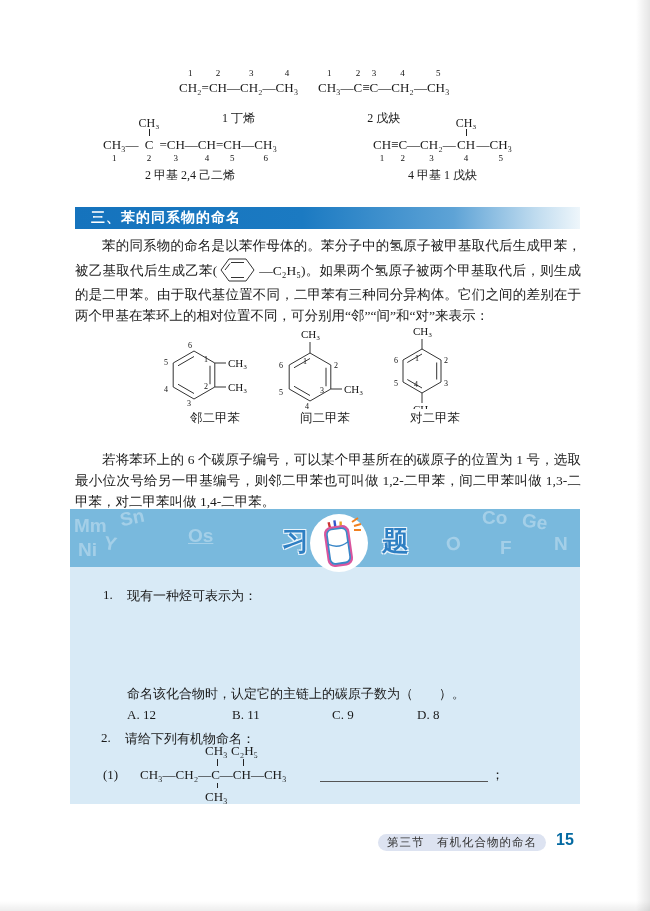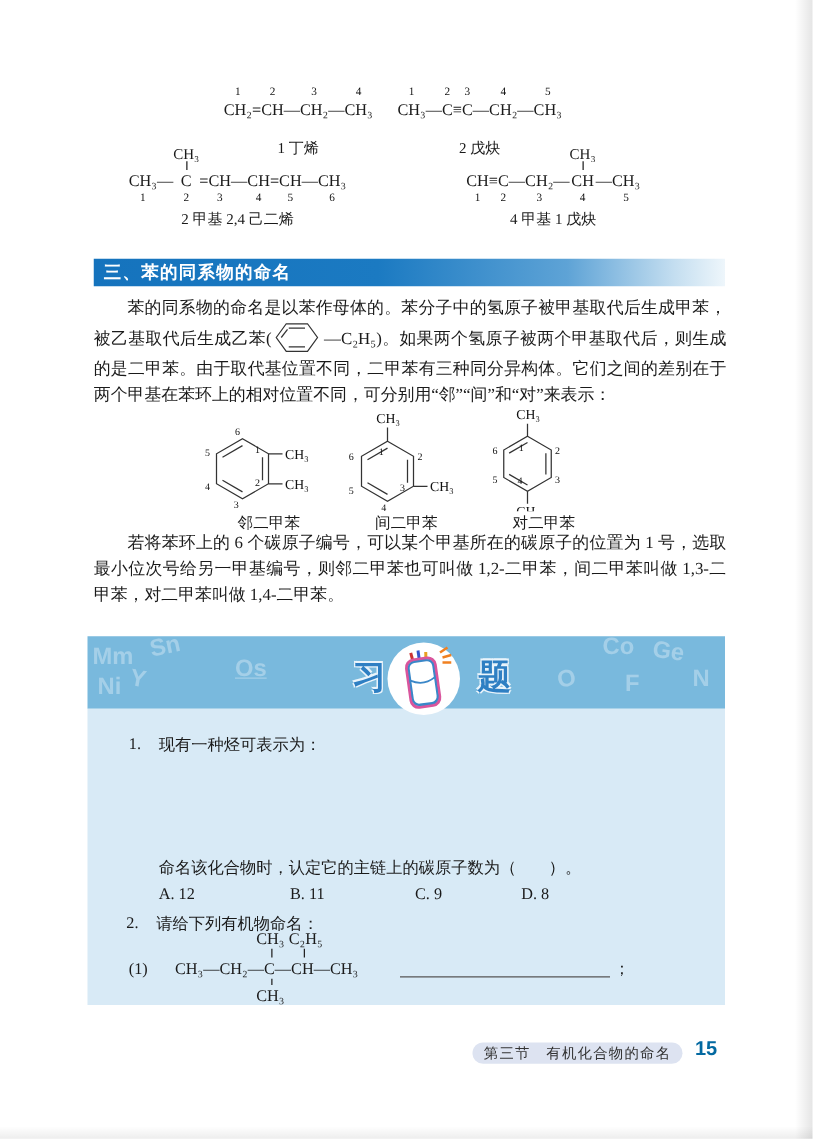--- a/index.html
+++ b/index.html
@@ -26,27 +26,27 @@
   .cs-zb{height:11px;}
   .cs-num{font-size:9px;line-height:11px;color:#111;}
   .cs-sub{font-size:12px;line-height:12px;}
   .cs-bar{width:1px;height:7px;background:#222;display:block;}
   .cs-caption{font-size:12px;margin-top:3px;white-space:nowrap;}
 
   
   .sec-bar{position:absolute;left:75px;top:207px;width:505px;height:22px;
     background:linear-gradient(to right,#1573bd 0%,#1b7ac2 45%,#5ea3d6 75%,#c4def0 92%,#eef6fb 100%);
     display:flex;align-items:center;}
-  .sec-title{color:#ffffff;font-weight:bold;font-size:14px;padding-left:8px;letter-spacing:1px;}
+  .sec-title{color:#ffffff;font-weight:bold;font-size:14px;padding-left:16px;letter-spacing:1px;}
 
   
   .para{position:absolute;left:75px;width:506px;font-size:13.5px;line-height:21px;
     text-align:justify;text-indent:2em;}
   .p1{top:235px;}
-  .p2{top:423px;}
+  .p2{top:449px;}
   .ring-inline{vertical-align:-9px;margin:0 1px;}
 
   
   .xylenes{position:absolute;left:75px;top:331px;width:505px;height:96px;}
   .xylene{position:absolute;display:flex;flex-direction:column;align-items:center;width:110px;}
   .xy-caption{font-size:12.5px;margin-top:1px;}
   .xy-svg text{font-family:"Liberation Serif","DejaVu Serif",serif;}
   .xy-num{font-size:8px;fill:#111;}
   .xy-ch3{font-size:11px;fill:#111;}
 

